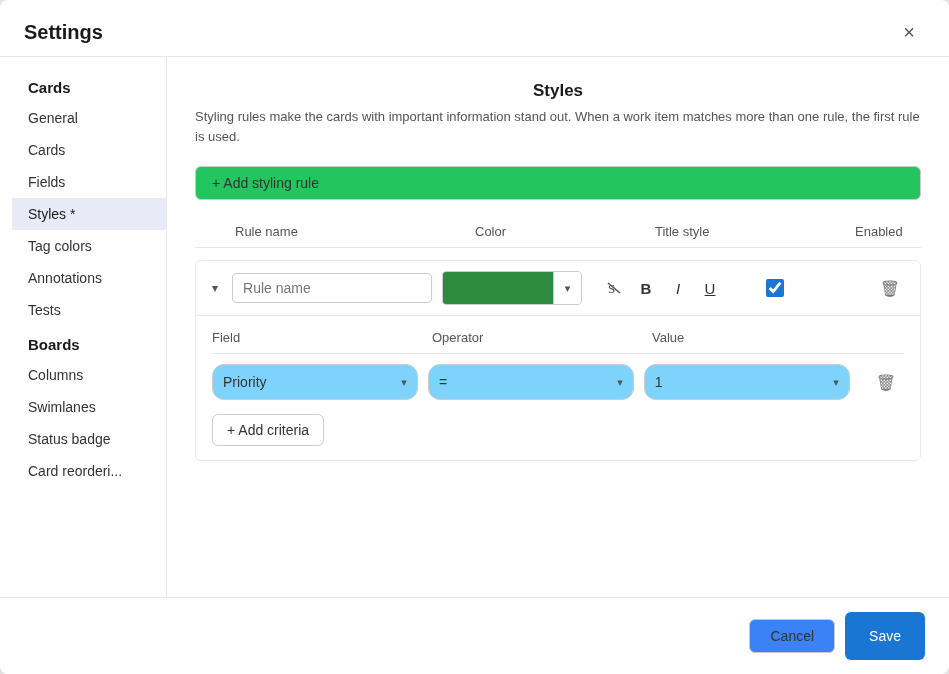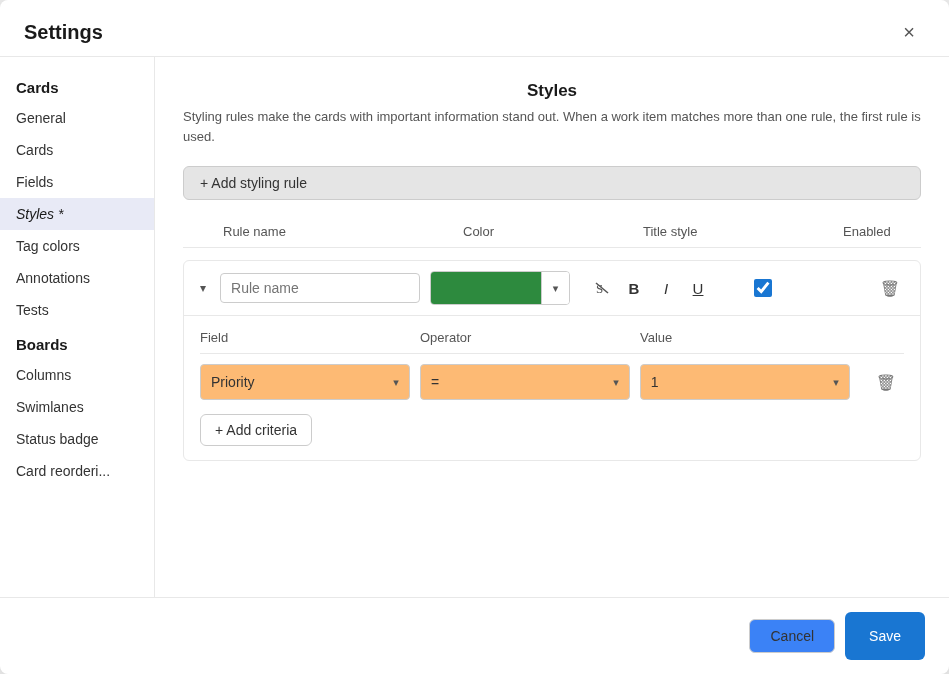--- a/index.html
+++ b/index.html
@@ -45,20 +45,21 @@
       color: #555;
       display: flex;
       align-items: center;
       justify-content: center;
       border-radius: 4px;
     }
     .modal-body {
       display: flex;
       flex: 1;
       overflow: hidden;
+      padding-left: 12px;
     }
     .sidebar {
       width: 155px;
       border-right: 1px solid #e8e8e8;
       padding: 12px 0;
       flex-shrink: 0;
       overflow-y: auto;
     }
     .sidebar-section-label {
       font-size: 15px;
@@ -70,21 +71,20 @@
       padding: 8px 16px;
       font-size: 14px;
       color: #333;
       cursor: pointer;
       border-radius: 0;
     }
     .sidebar-item.active {
       background: #e8eaf6;
       color: #1a1a1a;
       font-weight: 500;
-      font-style: italic;
     }
     .main-content {
       flex: 1;
       padding: 24px 28px;
       overflow-y: auto;
       display: flex;
       flex-direction: column;
     }
     .section-title {
       font-size: 17px;
@@ -99,21 +99,21 @@
       margin-bottom: 20px;
       line-height: 1.5;
     }
     .add-rule-btn {
       display: inline-flex;
       align-items: center;
       gap: 6px;
       padding: 8px 16px;
       border: 1px solid #ccc;
       border-radius: 6px;
-      background: #e5e5e5;
+      background: #22c55e;
       font-size: 14px;
       color: #333;
       cursor: pointer;
       margin-bottom: 24px;
       font-weight: 500;
     }
     .table-header {
       display: grid;
       grid-template-columns: 240px 180px 200px 1fr;
       padding: 0 0 8px 40px;
@@ -224,25 +224,25 @@
       display: flex;
       align-items: center;
       gap: 10px;
       margin-bottom: 10px;
     }
     .criteria-select {
       display: flex;
       align-items: center;
       justify-content: space-between;
       border: 1px solid #ccc;
-      border-radius: 4px;
+      border-radius: 12px;
       padding: 7px 10px;
       font-size: 14px;
       color: #333;
-      background: #fdba74;
+      background: #7dd3fc;
       cursor: pointer;
       height: 36px;
     }
     .criteria-select.field-select { width: 210px; }
     .criteria-select.op-select { width: 210px; }
     .criteria-select.val-select { width: 210px; }
     .select-chevron { font-size: 11px; color: #555; }
     .add-criteria-btn {
       display: inline-flex;
       align-items: center;

